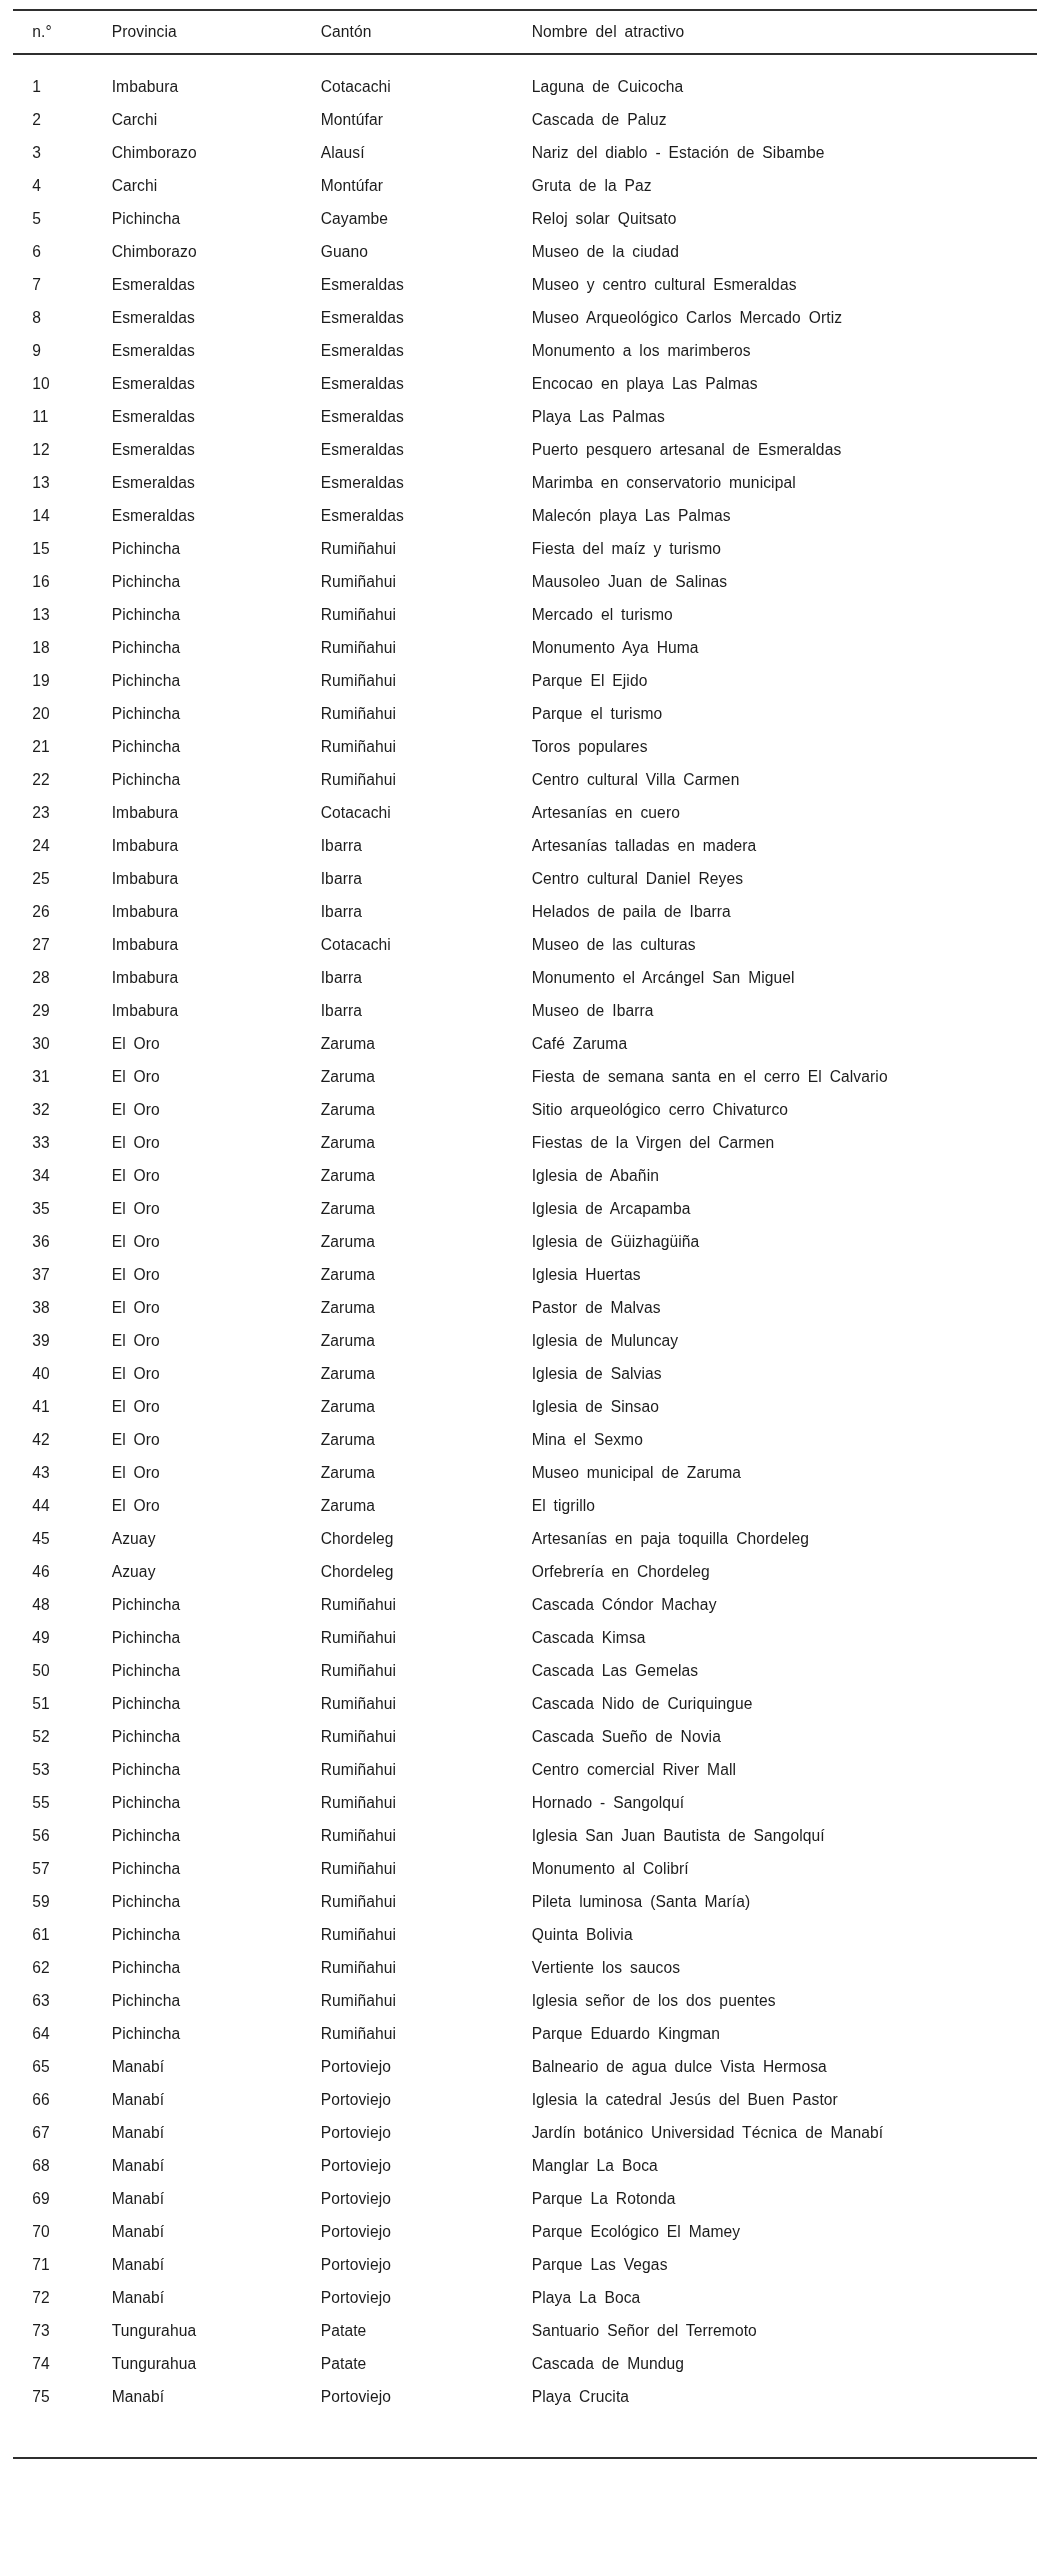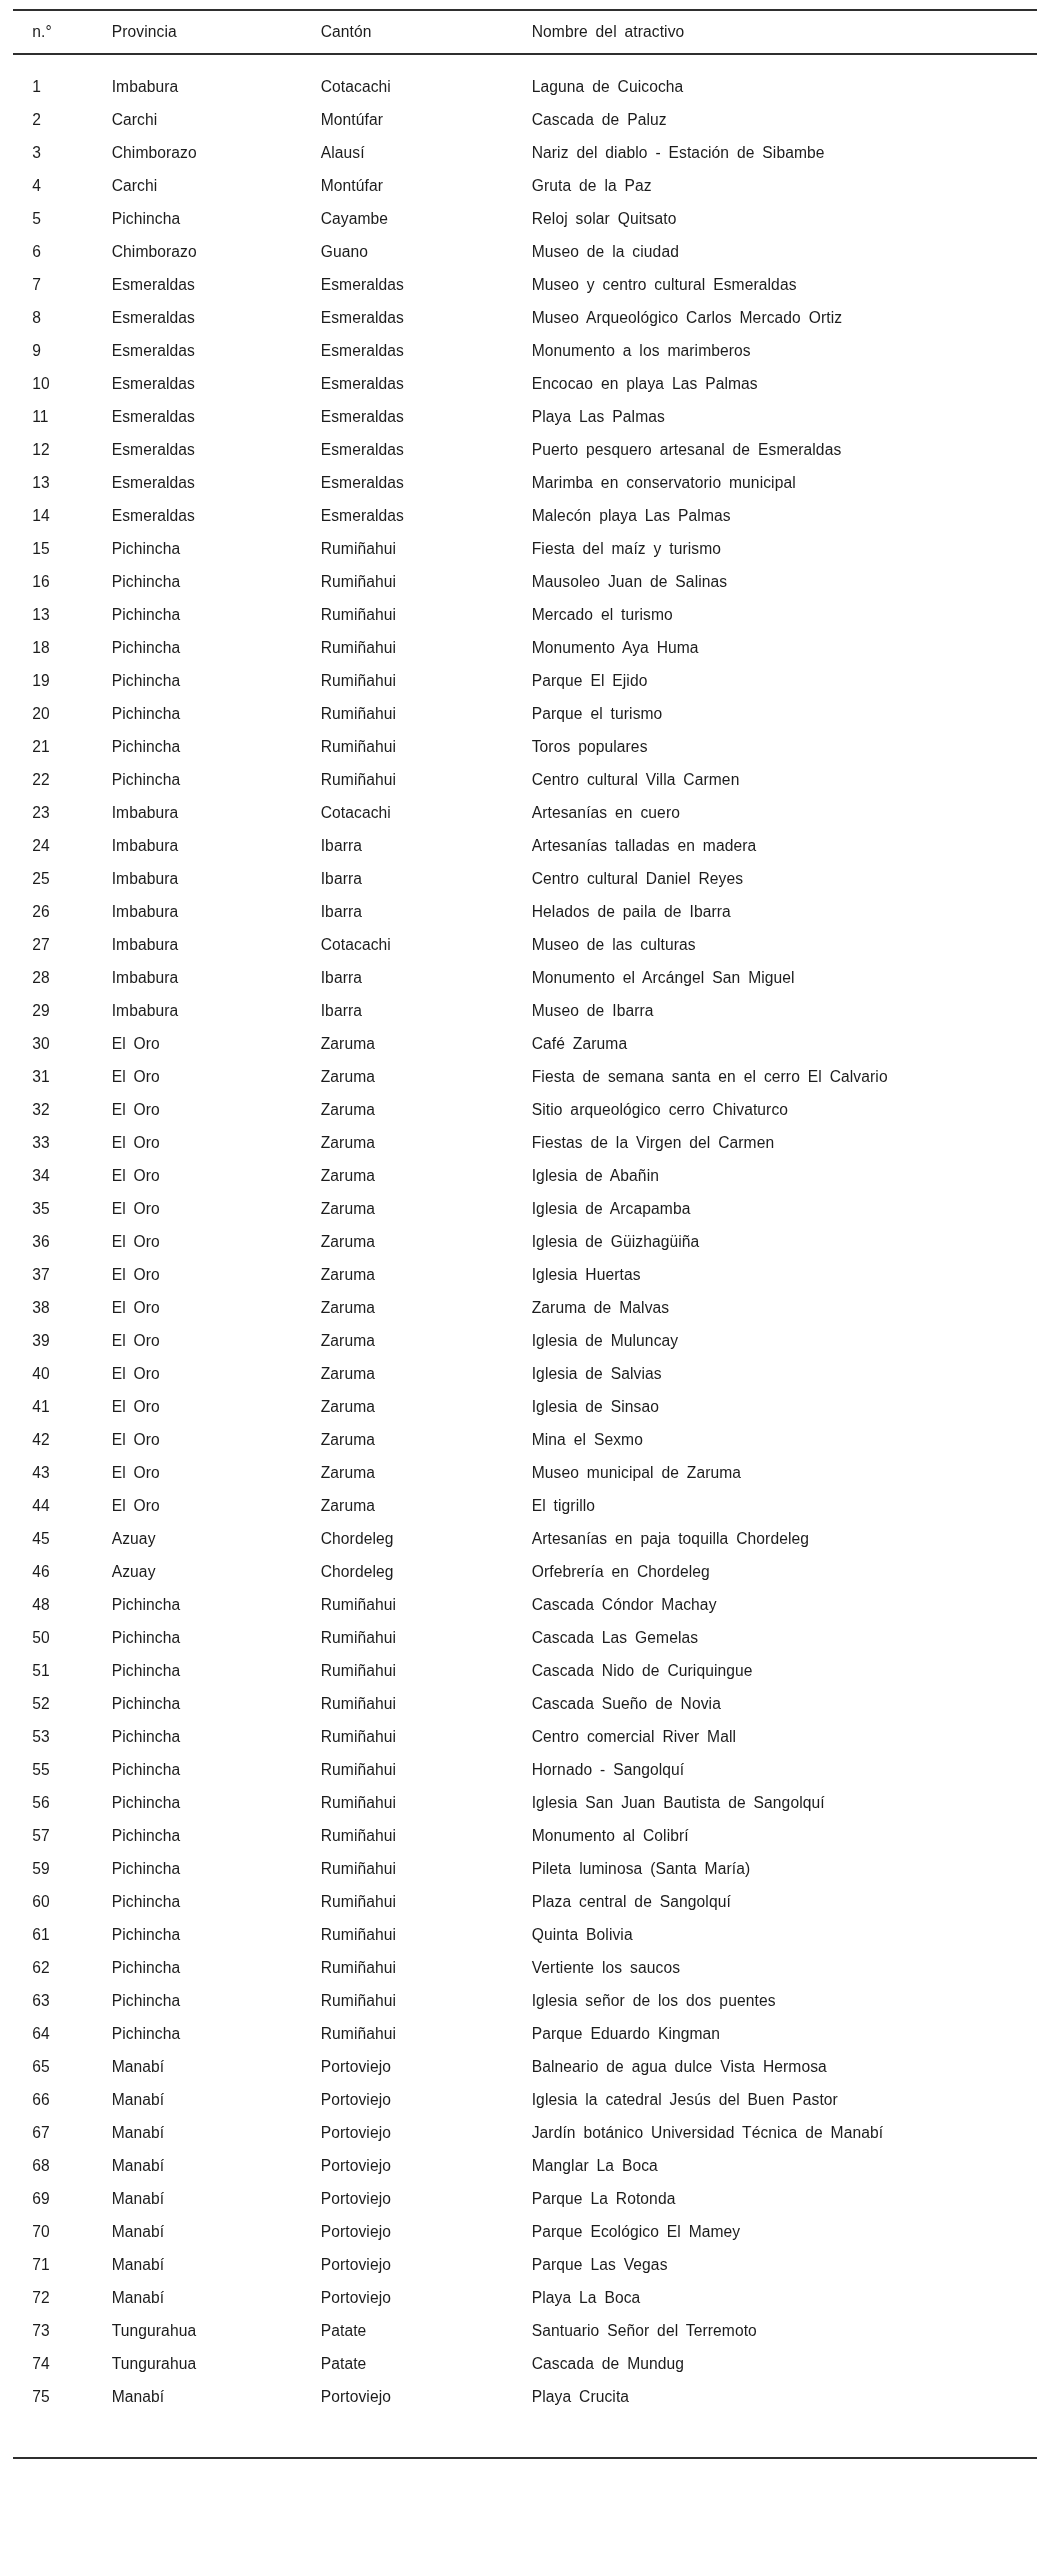--- a/index.html
+++ b/index.html
@@ -296,21 +296,21 @@
         <tr>
           <td>37</td>
           <td>El Oro</td>
           <td>Zaruma</td>
           <td>Iglesia Huertas</td>
         </tr>
         <tr>
           <td>38</td>
           <td>El Oro</td>
           <td>Zaruma</td>
-          <td>Zaruma de Malvas</td>
+          <td>Pastor de Malvas</td>
         </tr>
         <tr>
           <td>39</td>
           <td>El Oro</td>
           <td>Zaruma</td>
           <td>Iglesia de Muluncay</td>
         </tr>
         <tr>
           <td>40</td>
           <td>El Oro</td>
@@ -353,20 +353,26 @@
           <td>Chordeleg</td>
           <td>Orfebrería en Chordeleg</td>
         </tr>
         <tr>
           <td>48</td>
           <td>Pichincha</td>
           <td>Rumiñahui</td>
           <td>Cascada Cóndor Machay</td>
         </tr>
         <tr>
+          <td>49</td>
+          <td>Pichincha</td>
+          <td>Rumiñahui</td>
+          <td>Cascada Kimsa</td>
+        </tr>
+        <tr>
           <td>50</td>
           <td>Pichincha</td>
           <td>Rumiñahui</td>
           <td>Cascada Las Gemelas</td>
         </tr>
         <tr>
           <td>51</td>
           <td>Pichincha</td>
           <td>Rumiñahui</td>
           <td>Cascada Nido de Curiquingue</td>
@@ -399,26 +405,20 @@
           <td>57</td>
           <td>Pichincha</td>
           <td>Rumiñahui</td>
           <td>Monumento al Colibrí</td>
         </tr>
         <tr>
           <td>59</td>
           <td>Pichincha</td>
           <td>Rumiñahui</td>
           <td>Pileta luminosa (Santa María)</td>
-        </tr>
-        <tr>
-          <td>60</td>
-          <td>Pichincha</td>
-          <td>Rumiñahui</td>
-          <td>Plaza central de Sangolquí</td>
         </tr>
         <tr>
           <td>61</td>
           <td>Pichincha</td>
           <td>Rumiñahui</td>
           <td>Quinta Bolivia</td>
         </tr>
         <tr>
           <td>62</td>
           <td>Pichincha</td>

